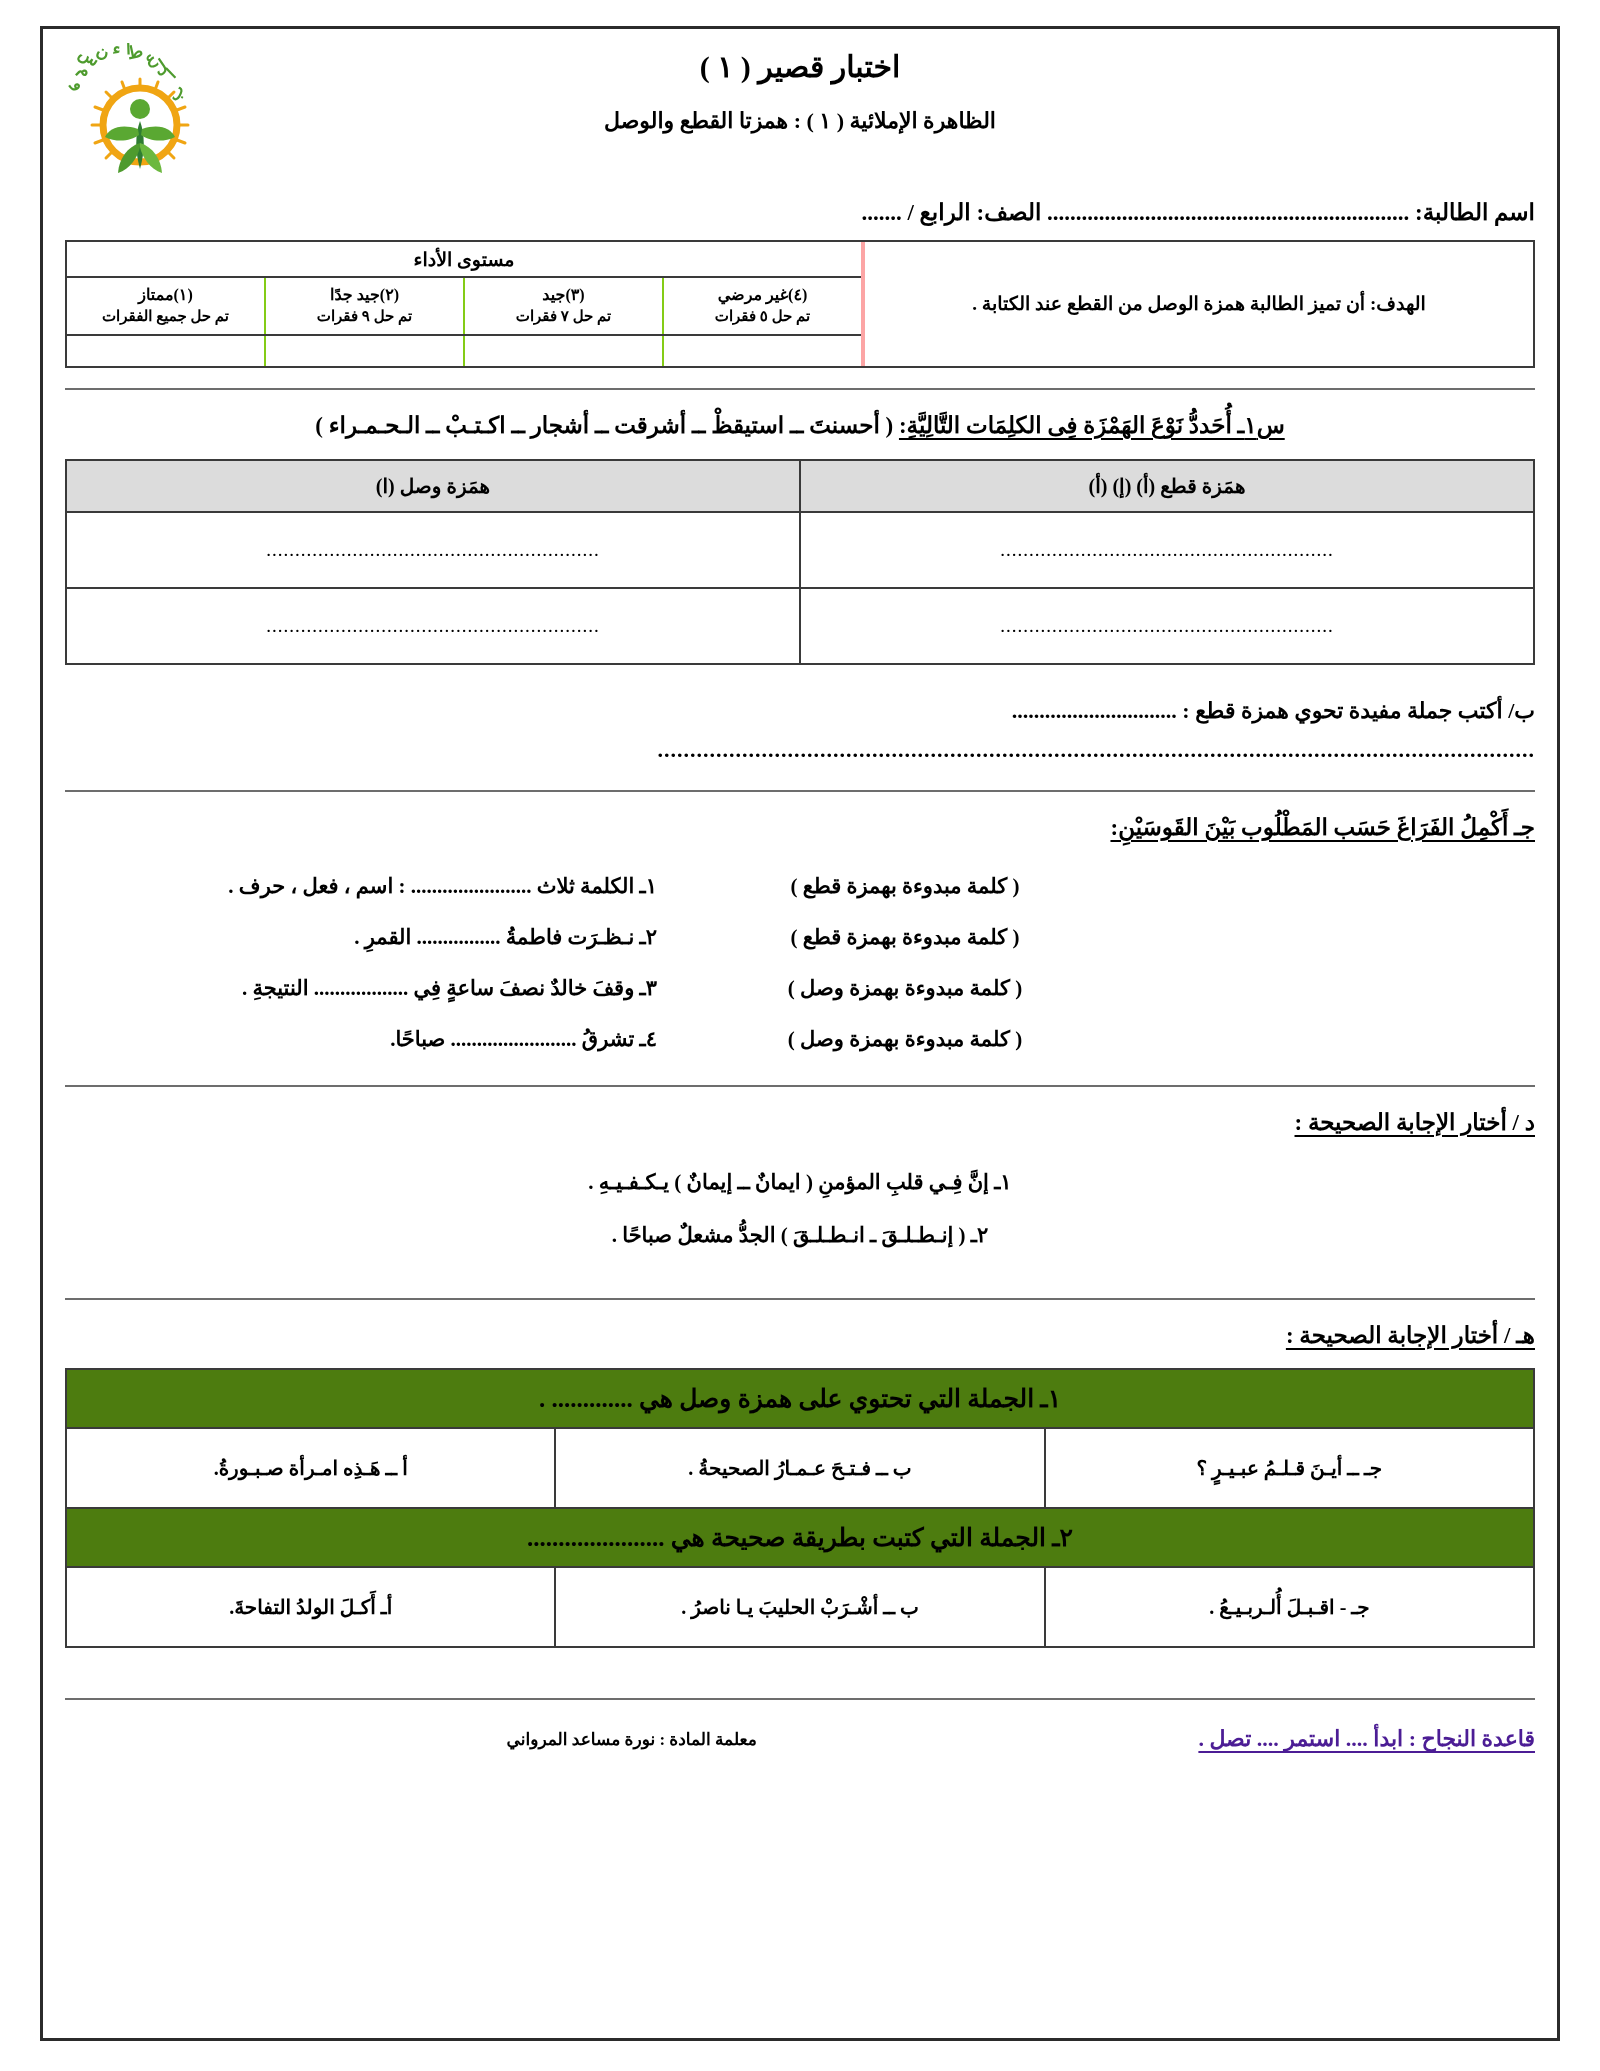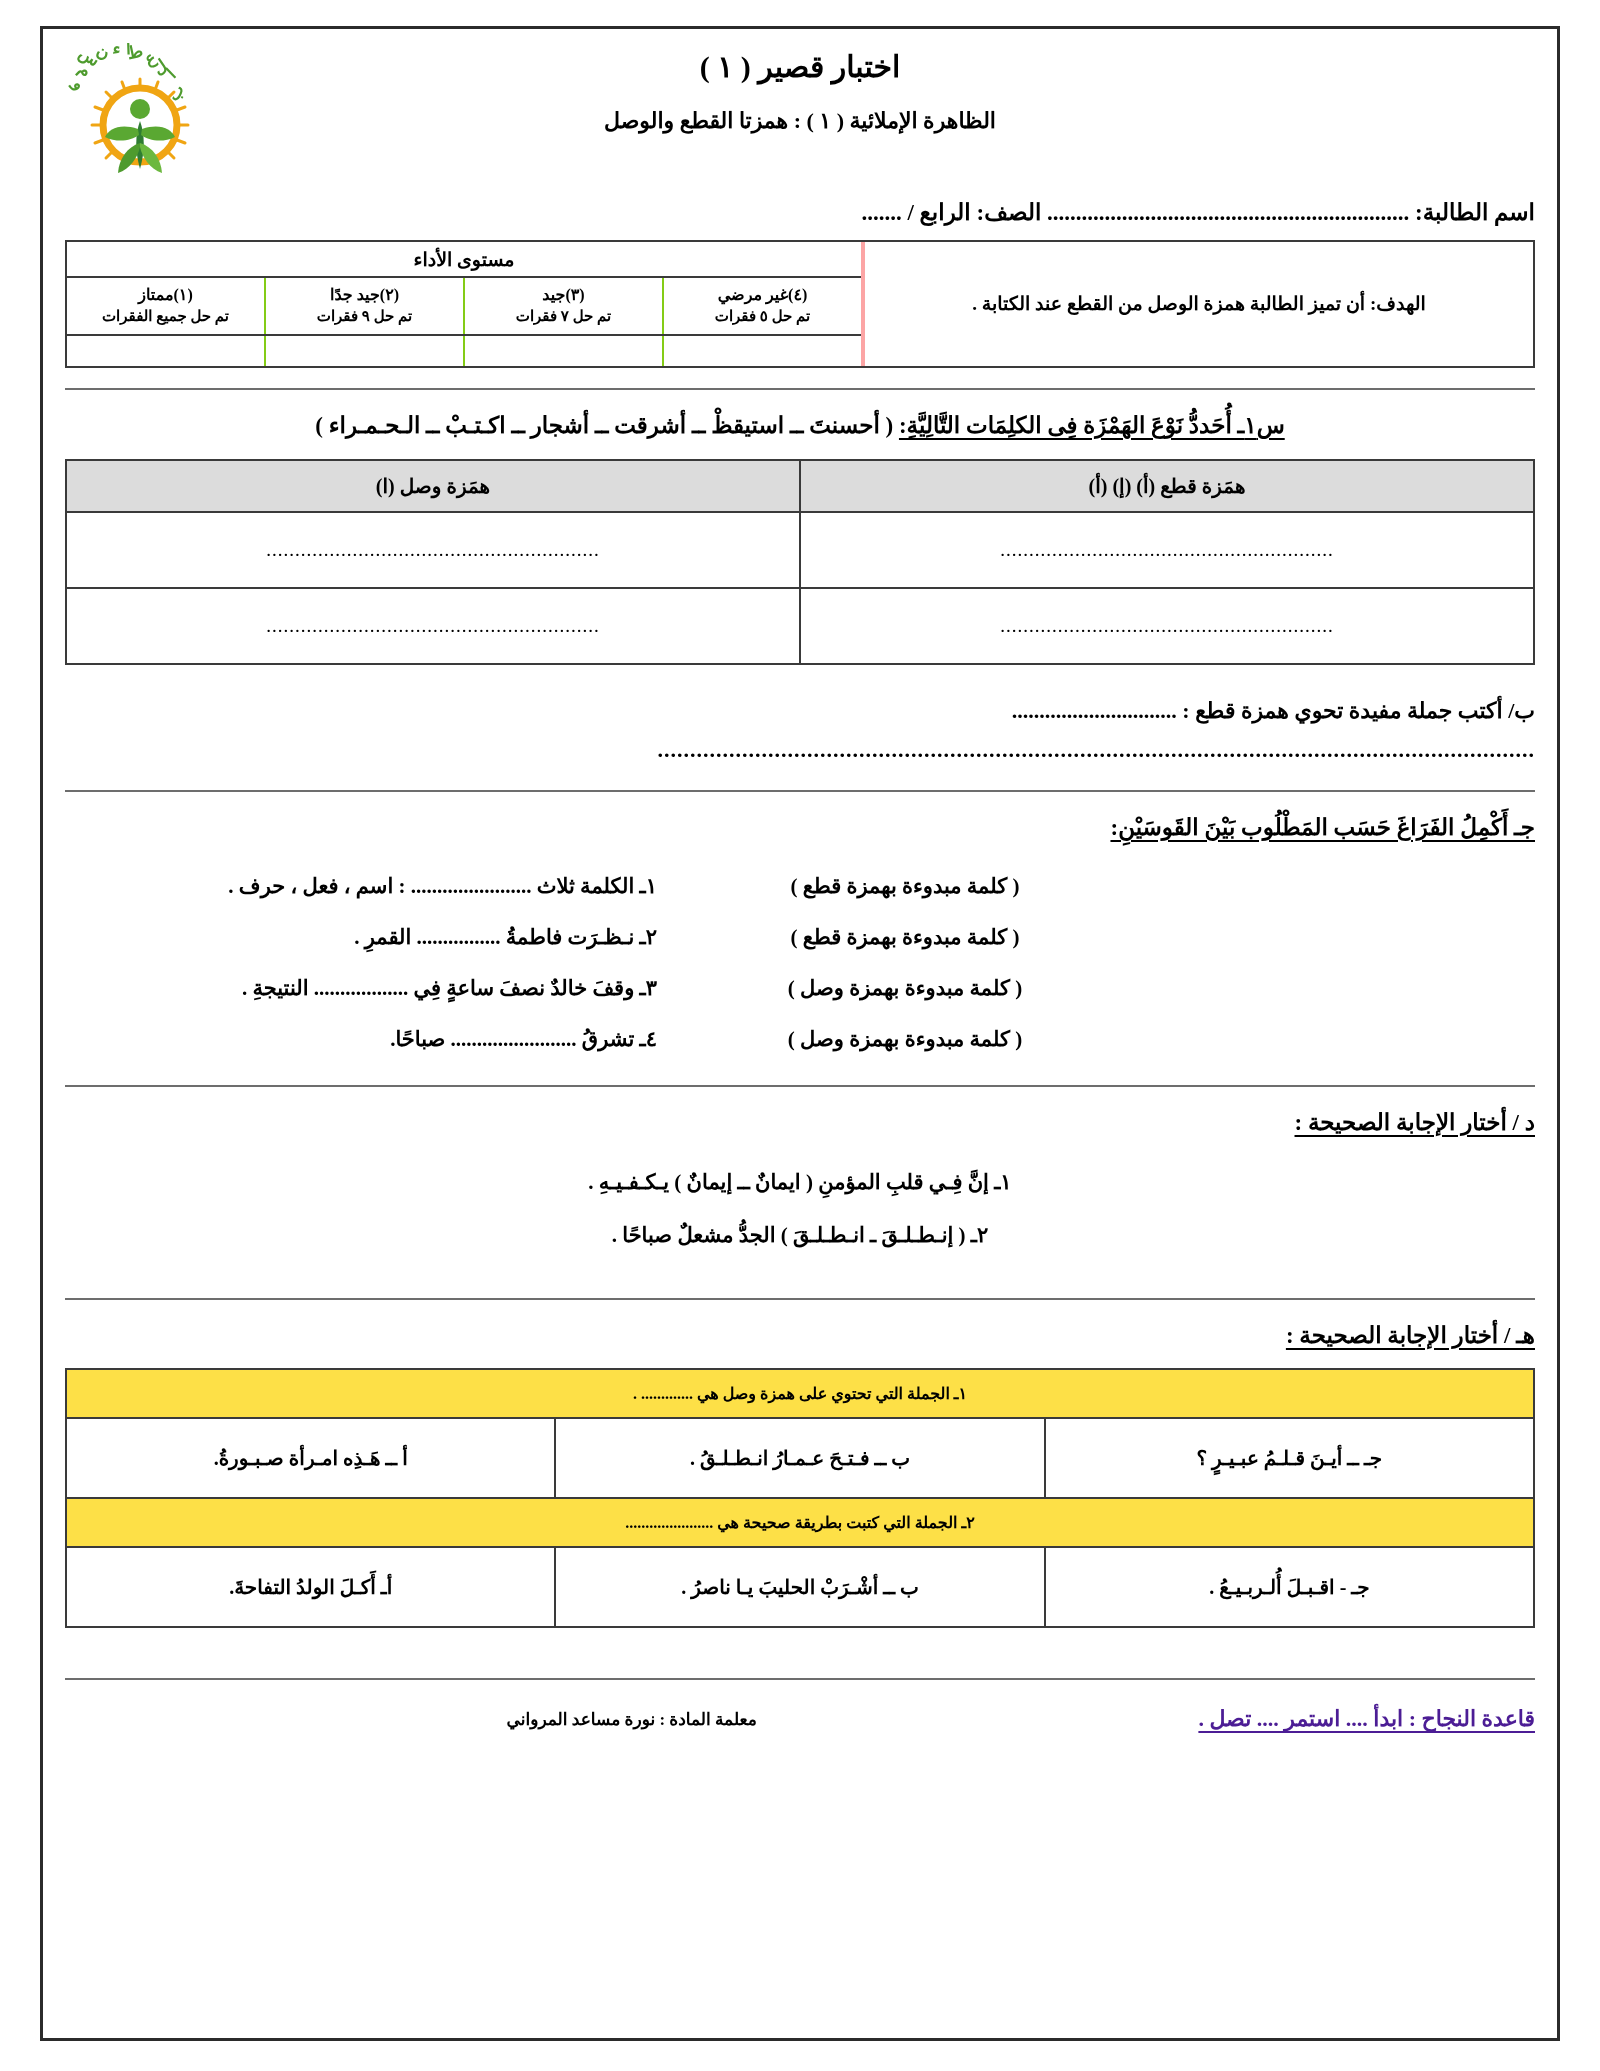--- a/index.html
+++ b/index.html
@@ -216,23 +216,23 @@
   }
   .mcq td{
     border:2px solid #3a3a3a;
     font-size:20px;
     font-weight:bold;
     padding:12px 10px;
     text-align:center;
     direction:rtl;
   }
   .mcq td.stem{
-    background:#fde047;
-    text-align:center;
-    font-size:16px;
+    background:#4d7c0f;
+    text-align:center;
+    font-size:25px;
     padding:14px 10px;
   }
   .mcq td.opt{ height:54px; }
 
   
   .footer{
     display:flex;
     flex-direction:row-reverse;
     align-items:center;
     justify-content:space-between;
@@ -428,21 +428,21 @@
       <span class="u">هـ / أختار الإجابة الصحيحة :</span>
     </div>
 
     <table class="mcq">
       <tbody>
           <tr>
         <td class="stem" colspan="3">١ـ الجملة التي تحتوي على همزة وصل هي ............. .</td>
       </tr>
       <tr>
         <td class="opt">جـ ــ أيـنَ قـلـمُ عبـيـرٍ ؟</td>
-        <td class="opt">ب ــ فـتـحَ عـمـارُ انـطـلـقُ .</td>
+        <td class="opt">ب ــ فـتـحَ عـمـارُ الصحيحةُ .</td>
         <td class="opt">أ ــ هَـذِه امـرأة صـبـورةُ.</td>
       </tr>
       <tr>
         <td class="stem" colspan="3">٢ـ الجملة التي  كتبت بطريقة صحيحة هي ......................</td>
       </tr>
       <tr>
         <td class="opt">جـ - اقـبـلَ أُلـربـيـعُ .</td>
         <td class="opt">ب ــ أشْـرَبْ الحليبَ يـا ناصرُ .</td>
         <td class="opt">أـ  أَكـلَ الولدُ التفاحةَ.</td>
       </tr>

